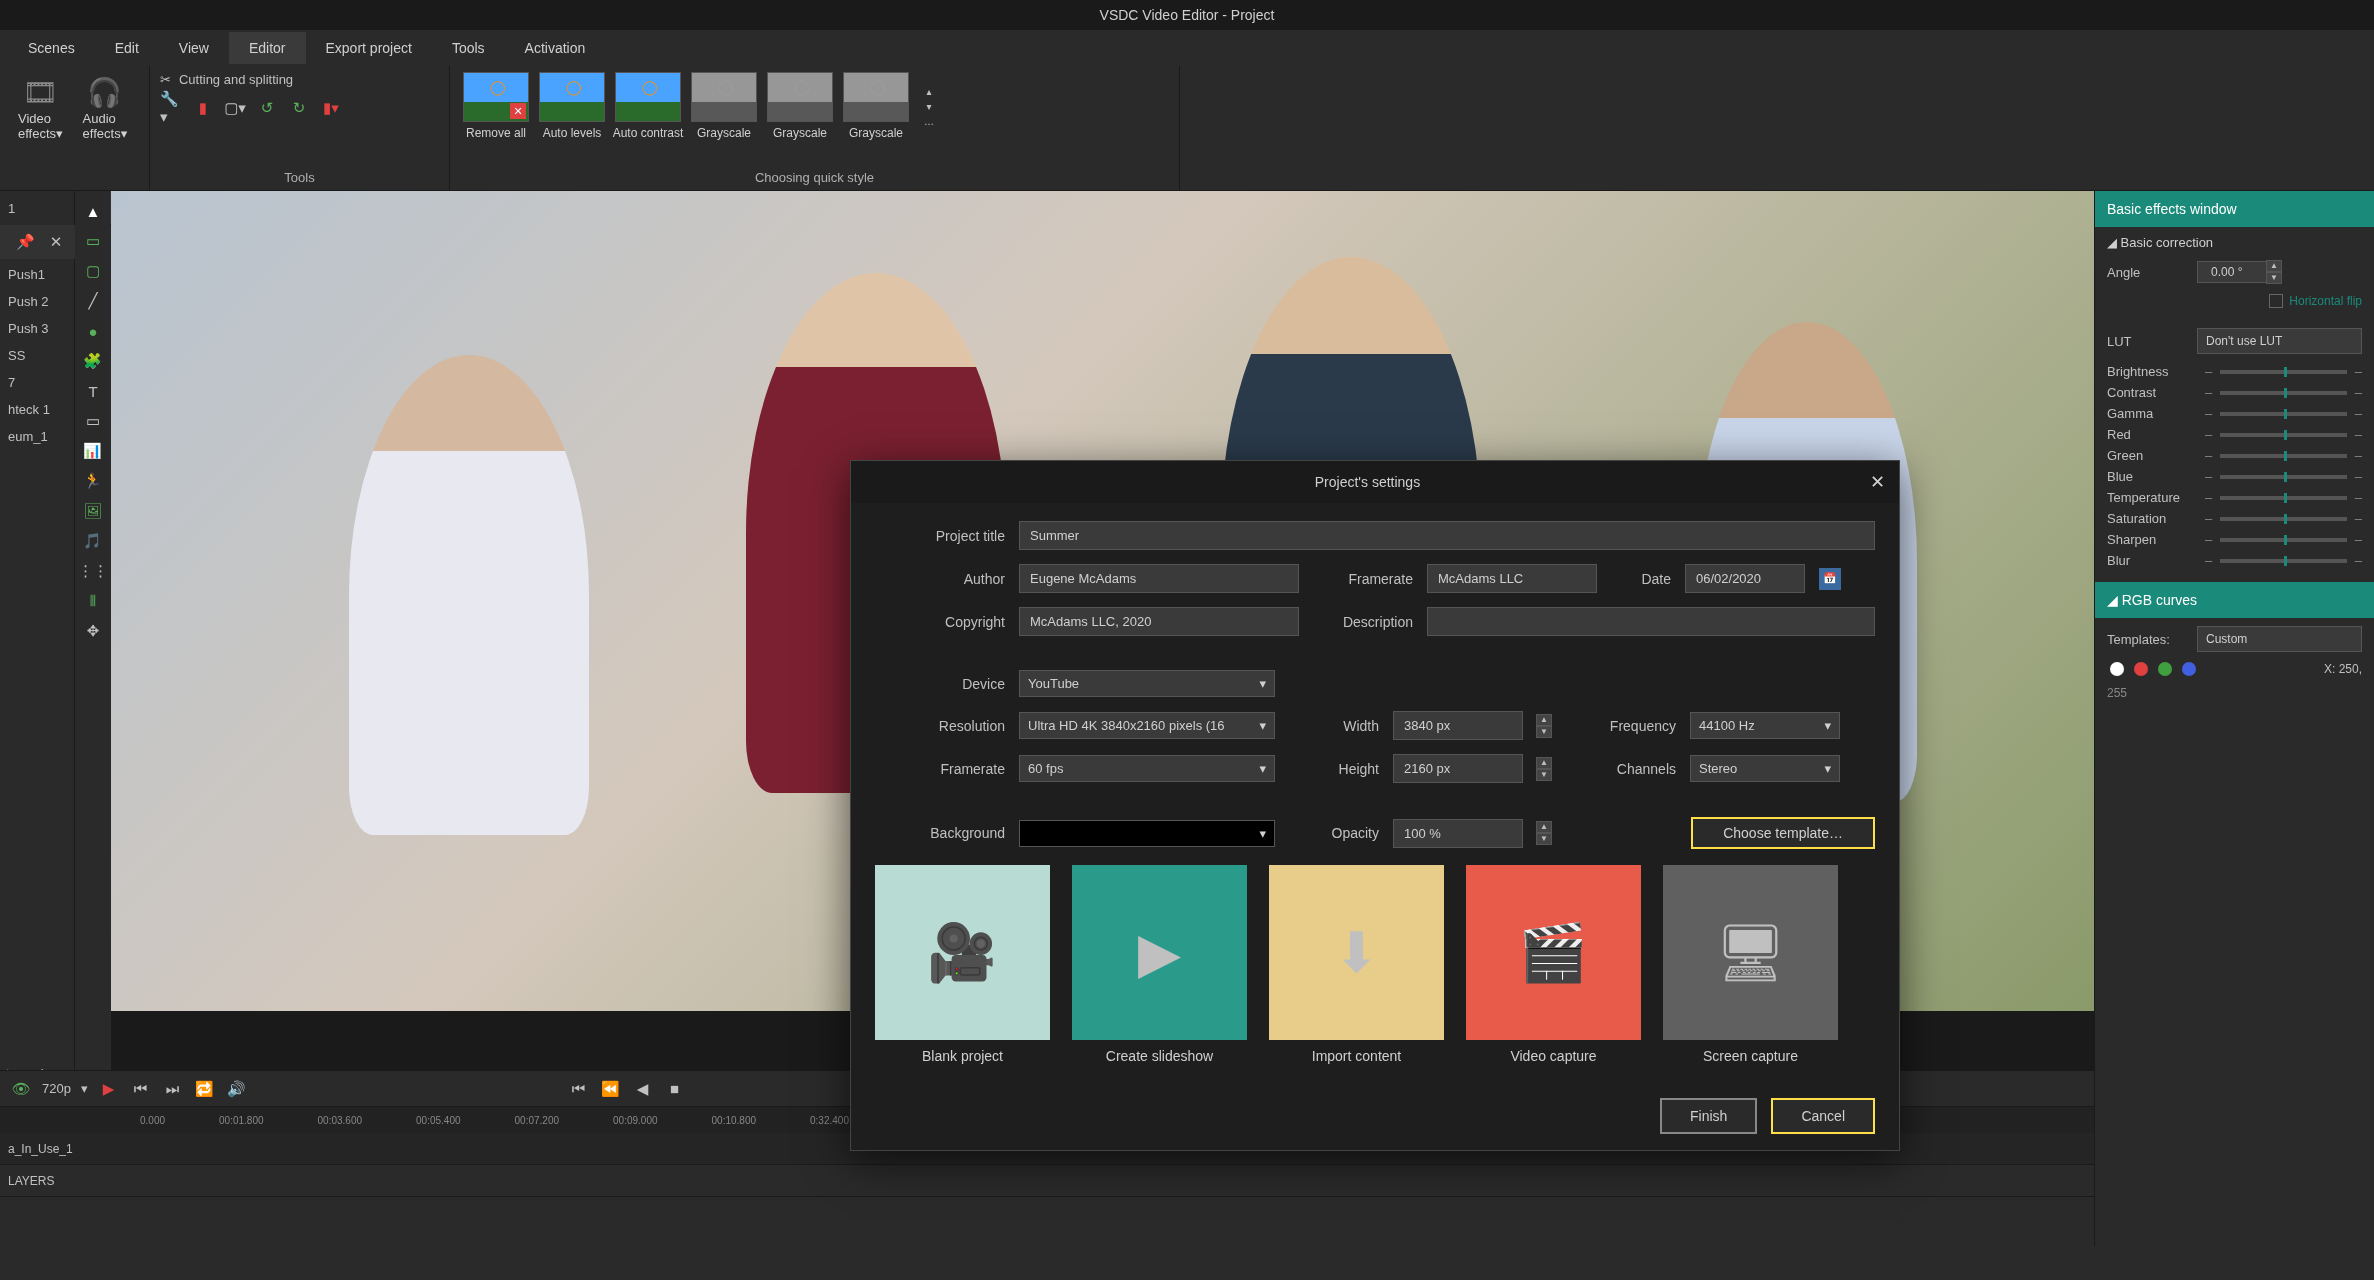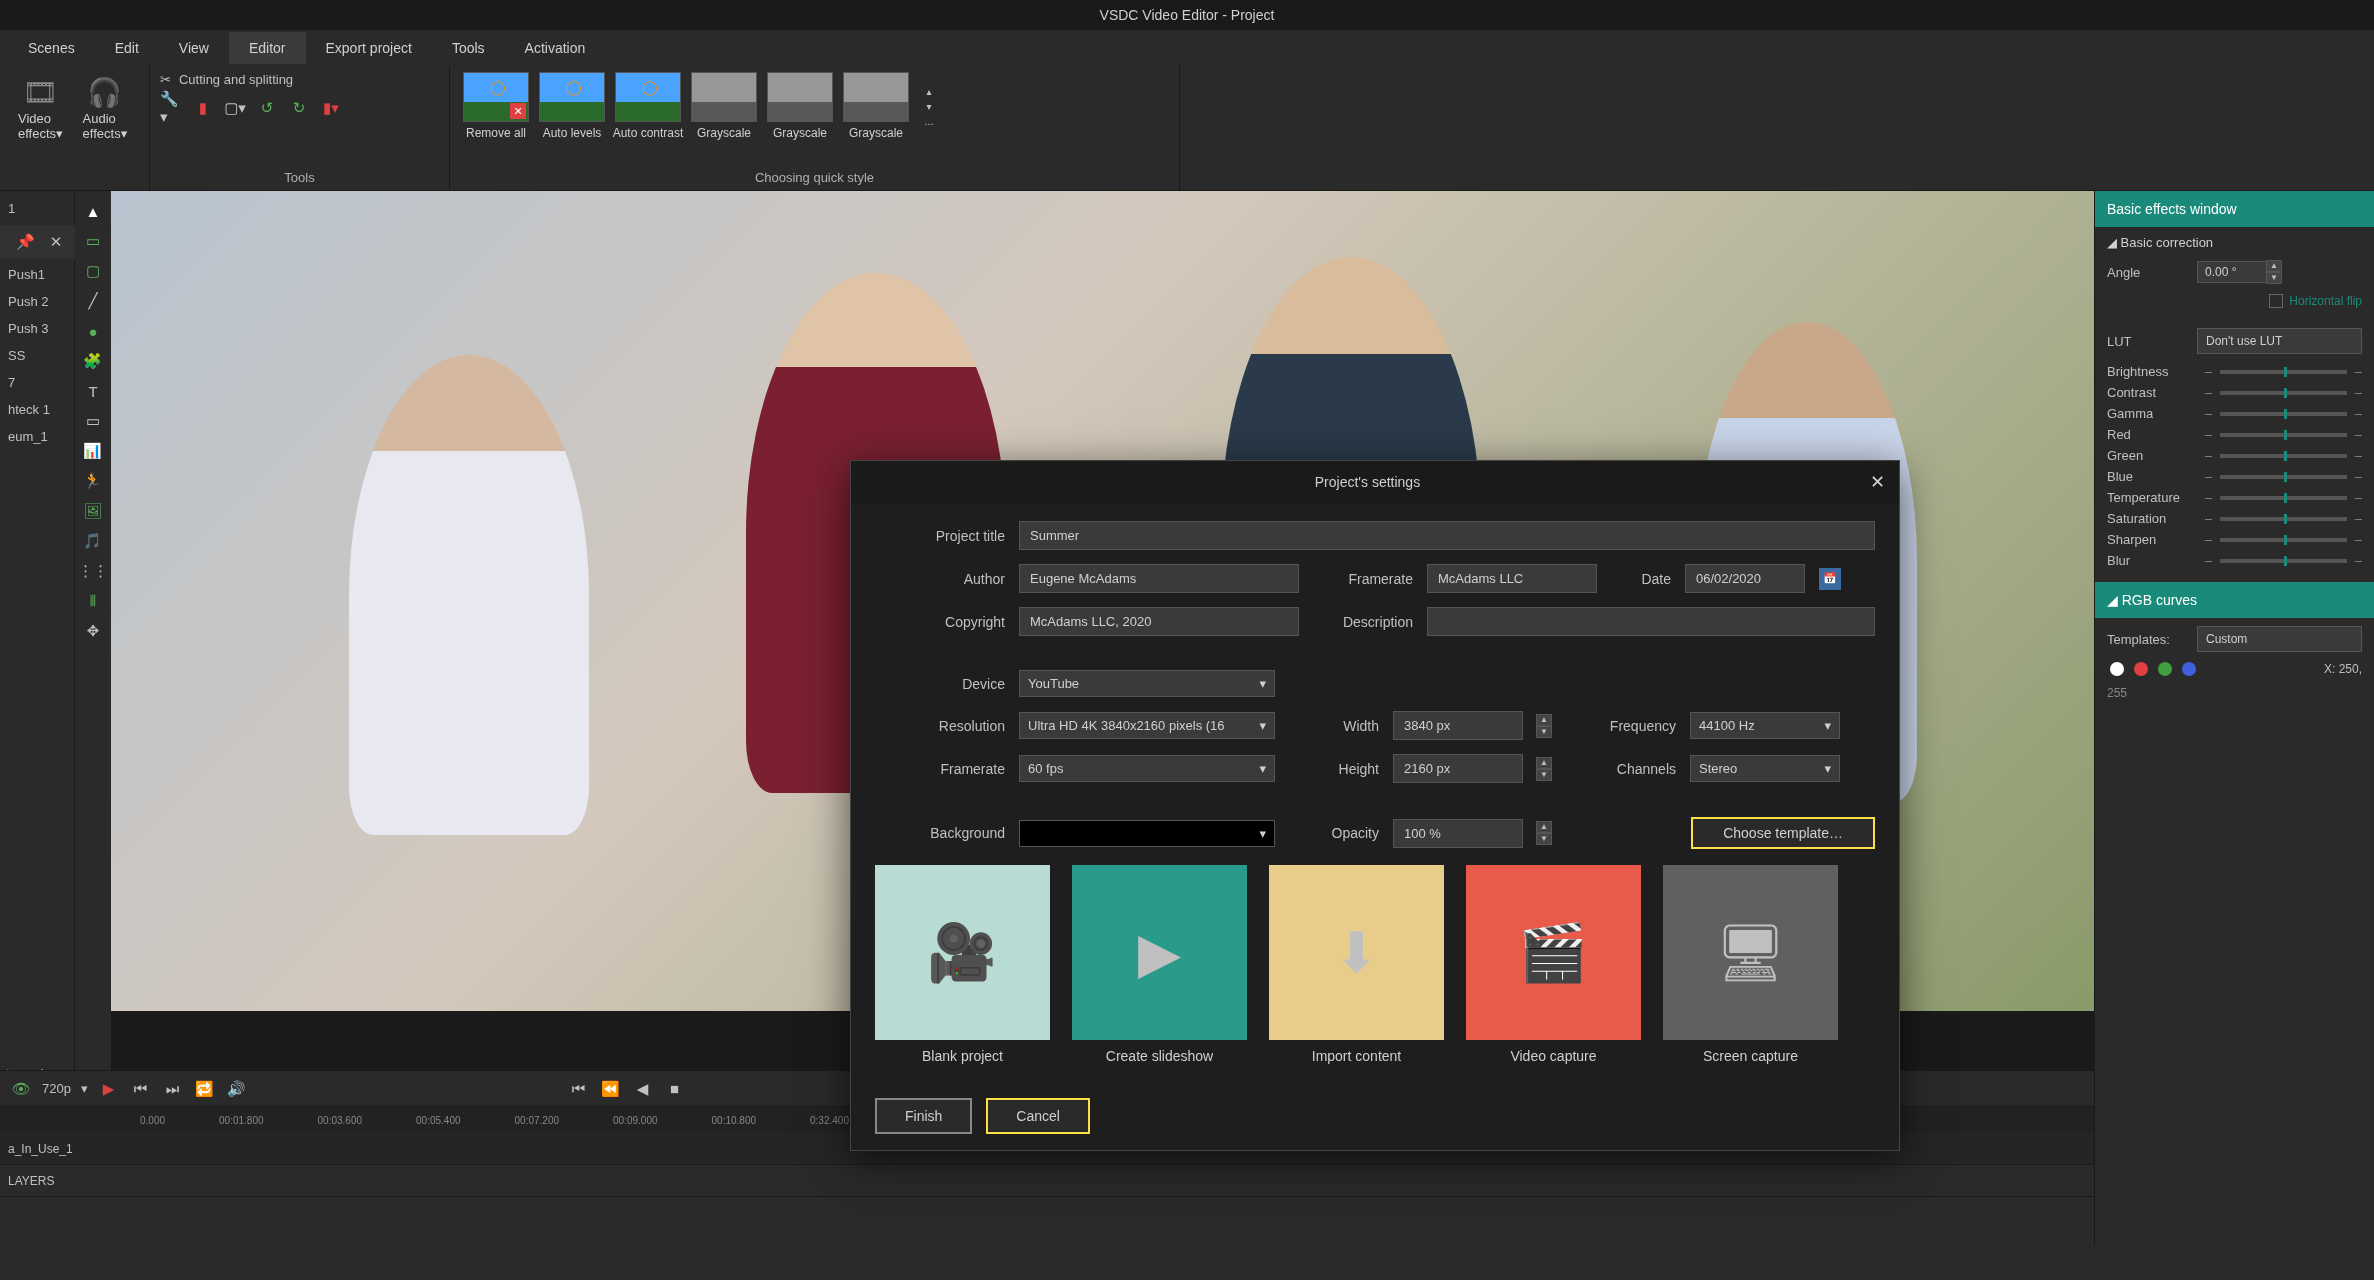--- a/index.html
+++ b/index.html
@@ -29,21 +29,21 @@
 .side-tools .st { width:24px; height:24px; display:flex; align-items:center; justify-content:center; cursor:pointer; font-size:15px; }
 .preview { flex:1; background:#1a1a1a; position:relative; }
 .preview-img { width:100%; height:820px; background:linear-gradient(135deg,#b8c4d0 0%,#d4c8bc 40%,#8a9a6a 100%); position:relative; }
 .person { position:absolute; border-radius:50% 50% 10% 10%; }
 .right-panel { width:280px; background:#2a2a2a; border-left:1px solid #1a1a1a; }
 .rp-header { background:#1a8a7a; color:#fff; padding:10px 12px; font-size:14px; }
 .rp-section { padding:8px 12px; }
 .rp-sect-title { color:#d0d0d0; font-size:13px; margin-bottom:10px; }
 .rp-row { display:flex; align-items:center; margin-bottom:10px; gap:0; }
 .rp-row .lbl { width:90px; font-size:13px; color:#c0c0c0; }
-.rp-input { background:#3a3a3a; border:1px solid #555; color:#d0d0d0; padding:3px 7px; font-size:12px; width:70px; }
+.rp-input { background:#3a3a3a; border:1px solid #555; color:#d0d0d0; padding:3px 13px; font-size:12px; width:70px; }
 .rp-slider-row { display:flex; align-items:center; margin-bottom:6px; gap:8px; }
 .rp-slider-row .lbl { width:90px; font-size:13px; }
 .rp-slider-row .sl { flex:1; height:4px; background:#555; position:relative; }
 .rp-slider-row .sl::after { content:""; position:absolute; left:50%; top:-3px; width:3px; height:10px; background:#1a8a7a; }
 .rp-dot { width:14px; height:14px; border-radius:50%; display:inline-block; margin:0 3px; }
 .dialog-overlay { position:absolute; top:460px; left:850px; width:1050px; background:#1e1e1e; border:1px solid #444; box-shadow:0 10px 40px rgba(0,0,0,.6); z-index:100; }
 .dlg-title { background:#1a1a1a; padding:10px 14px; display:flex; align-items:center; color:#d0d0d0; font-size:14px; }
 .dlg-title .close { margin-left:auto; cursor:pointer; font-size:18px; }
 .dlg-body { padding:18px 24px; }
 .dlg-row { display:flex; align-items:center; margin-bottom:14px; gap:14px; }
@@ -54,21 +54,21 @@
 .dlg-input.sm { width:130px; }
 .dlg-select { background:#3a3a3a; border:1px solid #555; color:#d0d0d0; padding:5px 8px; font-size:13px; display:flex; justify-content:space-between; align-items:center; cursor:pointer; }
 .dlg-select.med { width:256px; }
 .dlg-select.sm { width:150px; }
 .spinner { display:flex; flex-direction:column; margin-left:-1px; }
 .spinner div { width:16px; height:12px; background:#444; border:1px solid #555; font-size:8px; text-align:center; line-height:10px; cursor:pointer; }
 .dlg-templates { display:flex; gap:22px; margin-top:16px; }
 .tmpl { width:175px; cursor:pointer; }
 .tmpl-img { width:175px; height:175px; display:flex; align-items:center; justify-content:center; font-size:56px; }
 .tmpl-lbl { text-align:center; margin-top:8px; font-size:14px; color:#d0d0d0; }
-.dlg-footer { display:flex; gap:14px; padding:16px 24px; }
+.dlg-footer { display:flex; justify-content:flex-end; gap:14px; padding:16px 24px; }
 .dlg-btn { padding:8px 28px; background:#2a2a2a; border:2px solid #fde047; color:#d0d0d0; cursor:pointer; font-size:14px; }
 .dlg-btn.primary { border-color:#888; }
 .timeline { position:absolute; bottom:0; left:0; right:280px; height:210px; background:#2a2a2a; border-top:1px solid #1a1a1a; }
 .tl-controls { height:36px; display:flex; align-items:center; gap:10px; padding:0 10px; border-bottom:1px solid #1a1a1a; }
 .tl-ruler { height:26px; background:#222; display:flex; align-items:center; font-size:10px; color:#888; padding-left:140px; gap:54px; }
 .tl-track { height:32px; background:#252525; border-bottom:1px solid #1a1a1a; display:flex; align-items:center; padding-left:8px; font-size:12px; }
 .tool-strip-right { position:absolute; right:288px; top:225px; display:flex; gap:6px; align-items:center; background:#323232; height:34px; padding:0 8px; }
 .pin-bar { position:absolute; left:0; top:225px; width:75px; height:34px; background:#323232; display:flex; align-items:center; justify-content:flex-end; padding:0 8px; gap:8px; }
 .proj-exp { position:absolute; left:0; top:1060px; width:110px; padding:6px; font-size:13px; color:#c0c0c0; }
 .cal-icon { width:22px; height:22px; background:#3a6aa0; display:inline-flex; align-items:center; justify-content:center; font-size:11px; color:#fff; cursor:pointer; }

